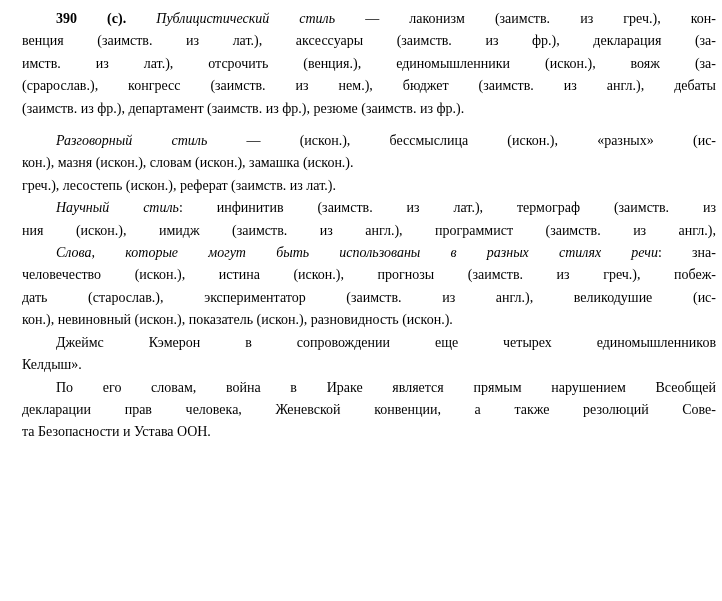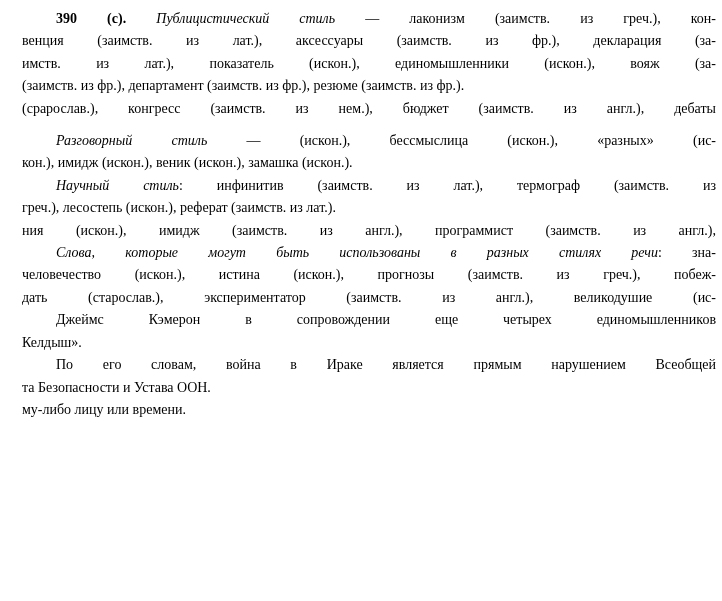--- a/index.html
+++ b/index.html
@@ -25,58 +25,59 @@
 <body>
 
 <div class="page">
 
   <div class="para-block">
     <span class="line ind">
       <span class="num">390 (с).</span>
       <span class="it">Публицистический стиль</span><span> — </span><span>лаконизм (заимств. из греч.), кон-</span>
     </span>
     <span class="line">венция (заимств. из лат.), аксессуары (заимств. из фр.), декларация (за-</span>
-    <span class="line">имств. из лат.), показатель (искон.), единомышленники (искон.), вояж (за-</span>
+    <span class="line">имств. из лат.), отсрочить (венция.), единомышленники (искон.), вояж (за-</span>
+    <span class="line">(срарослав.), конгресс (заимств. из нем.), бюджет (заимств. из англ.), дебаты</span>
     <span class="line last">(заимств. из фр.), департамент (заимств. из фр.), резюме (заимств. из фр.).</span>
-    <span class="line">(срарослав.), конгресс (заимств. из нем.), бюджет (заимств. из англ.), дебаты</span>
   </div>
 
   <div style="height:10px"></div>
 
   <div class="para-block">
     <span class="line ind">
       <span class="it">Разговорный стиль</span><span> — </span><span>(искон.), бессмыслица (искон.), «разных» (ис-</span>
     </span>
-    <span class="line last">кон.), имидж (искон.), веник (искон.), замашка (искон.).</span>
+    <span class="line last">кон.), мазня (искон.), словам (искон.), замашка (искон.).</span>
   </div>
 
   <div class="para-block">
+    <span class="line last">греч.), лесостепь (искон.), реферат (заимств. из лат.).</span>
     <span class="line ind">
       <span class="it">Научный стиль</span><span>: </span><span>инфинитив (заимств. из лат.), термограф (заимств. из</span>
     </span>
-    <span class="line last">греч.), лесостепь (искон.), реферат (заимств. из лат.).</span>
   </div>
 
 
   <div class="para-block">
     <span class="line">ния (искон.), имидж (заимств. из англ.), программист (заимств. из англ.),</span>
     <span class="line ind">
       <span class="it">Слова, которые могут быть использованы в разных стилях речи</span><span>: </span><span>зна-</span>
     </span>
     <span class="line">человечество (искон.), истина (искон.), прогнозы (заимств. из греч.), побеж-</span>
     <span class="line">дать (старослав.), экспериментатор (заимств. из англ.), великодушие (ис-</span>
+    <span class="line last">кон.), невиновный (искон.), показатель (искон.), разновидность (искон.).</span>
   </div>
 
   <div class="para-block">
     <span class="line ind">Джеймс Кэмерон в сопровождении еще четырех единомышленников</span>
     <span class="line last">Келдыш».</span>
   </div>
 
   <div class="para-block">
     <span class="line ind">По его словам, война в Ираке является прямым нарушением Всеобщей</span>
+    <span class="line">декларации прав человека, Женевской конвенции, а также резолюций Сове-</span>
     <span class="line last">та Безопасности и Устава ООН.</span>
   </div>
 
   <div class="para-block">
-    <span class="line last">му-либо лицу или времени.</span>
   </div>
 
 </div>
 
 </body></html>

